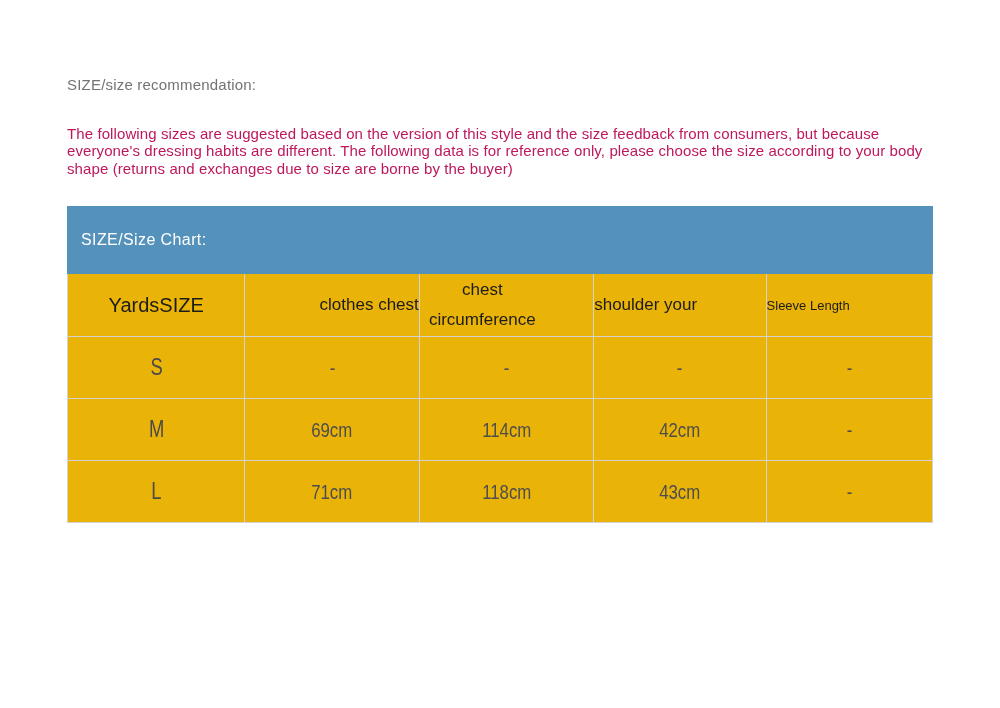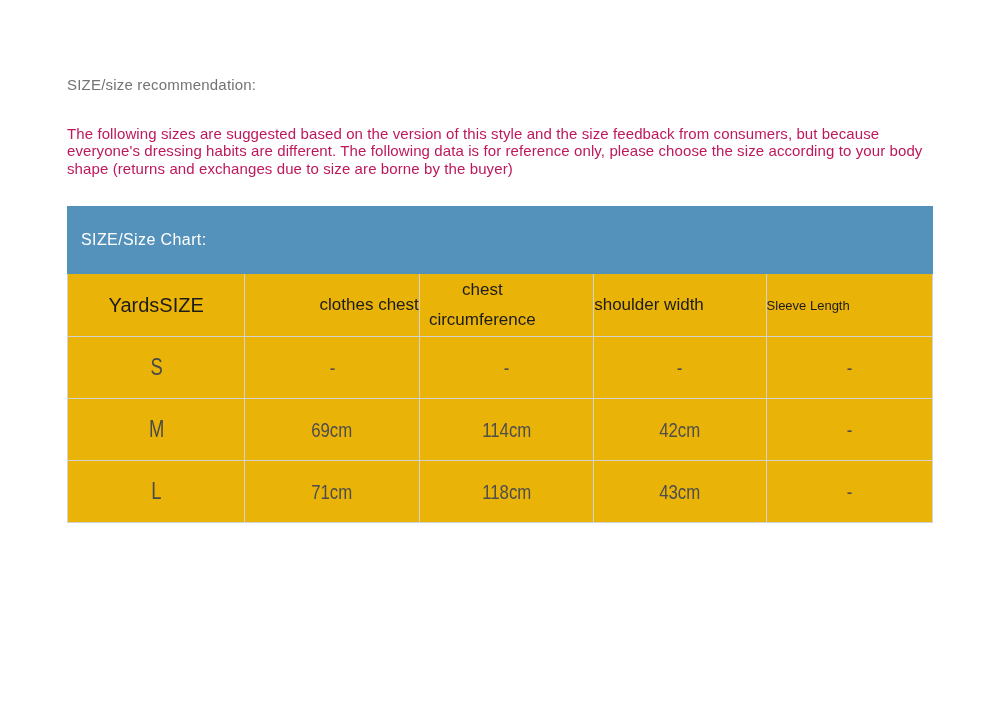--- a/index.html
+++ b/index.html
@@ -106,21 +106,21 @@
         <col class="col-4">
         <col class="col-5">
     </colgroup>
     <tbody>
         <tr class="header-row">
       <th class="h-yards">YardsSIZE</th>
       <th class="h-clothes">clothes chest</th>
       <th class="h-chest">
         <span class="wrap-narrow">chest circumference</span>
       </th>
-      <th class="h-shoulder">shoulder width</th>
+      <th class="h-shoulder">shoulder your</th>
       <th class="h-sleeve">Sleeve Length</th>
     </tr>
 
     <tr class="data-row">
       <td class="size-cell"><span class="cond">S</span></td>
       <td class="value-cell"><span class="cond">-</span></td>
       <td class="value-cell"><span class="cond">-</span></td>
       <td class="value-cell"><span class="cond">-</span></td>
       <td class="value-cell"><span class="cond">-</span></td>
     </tr>

